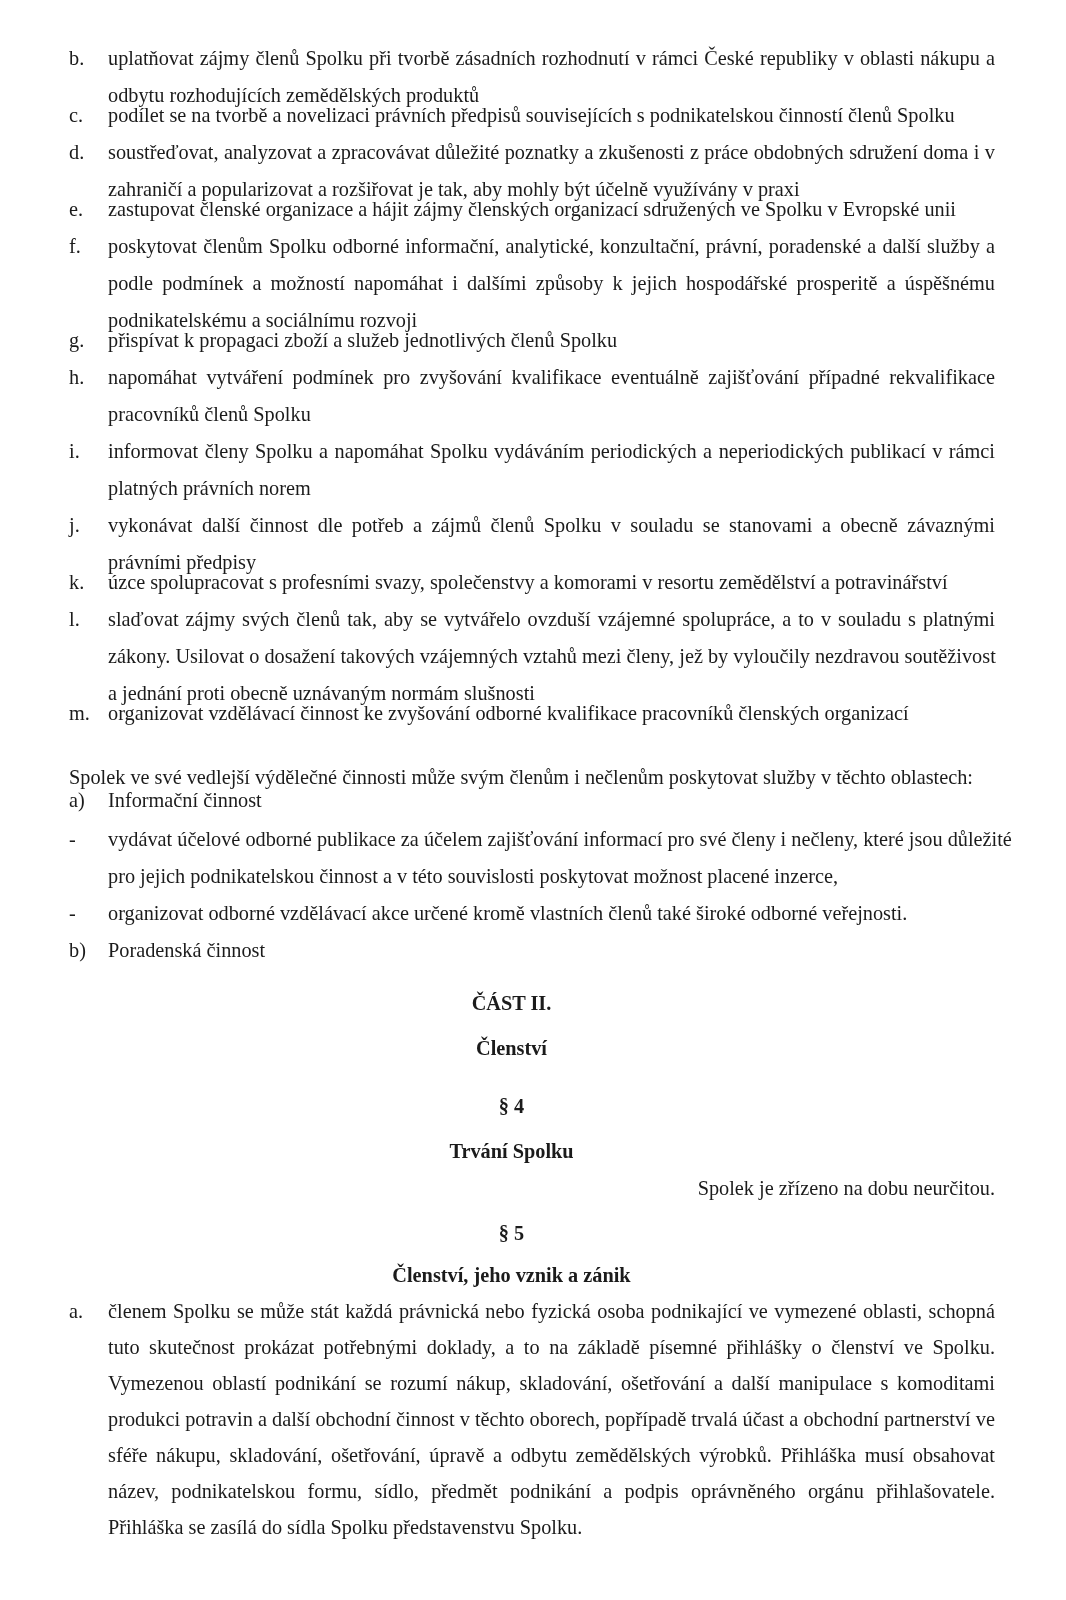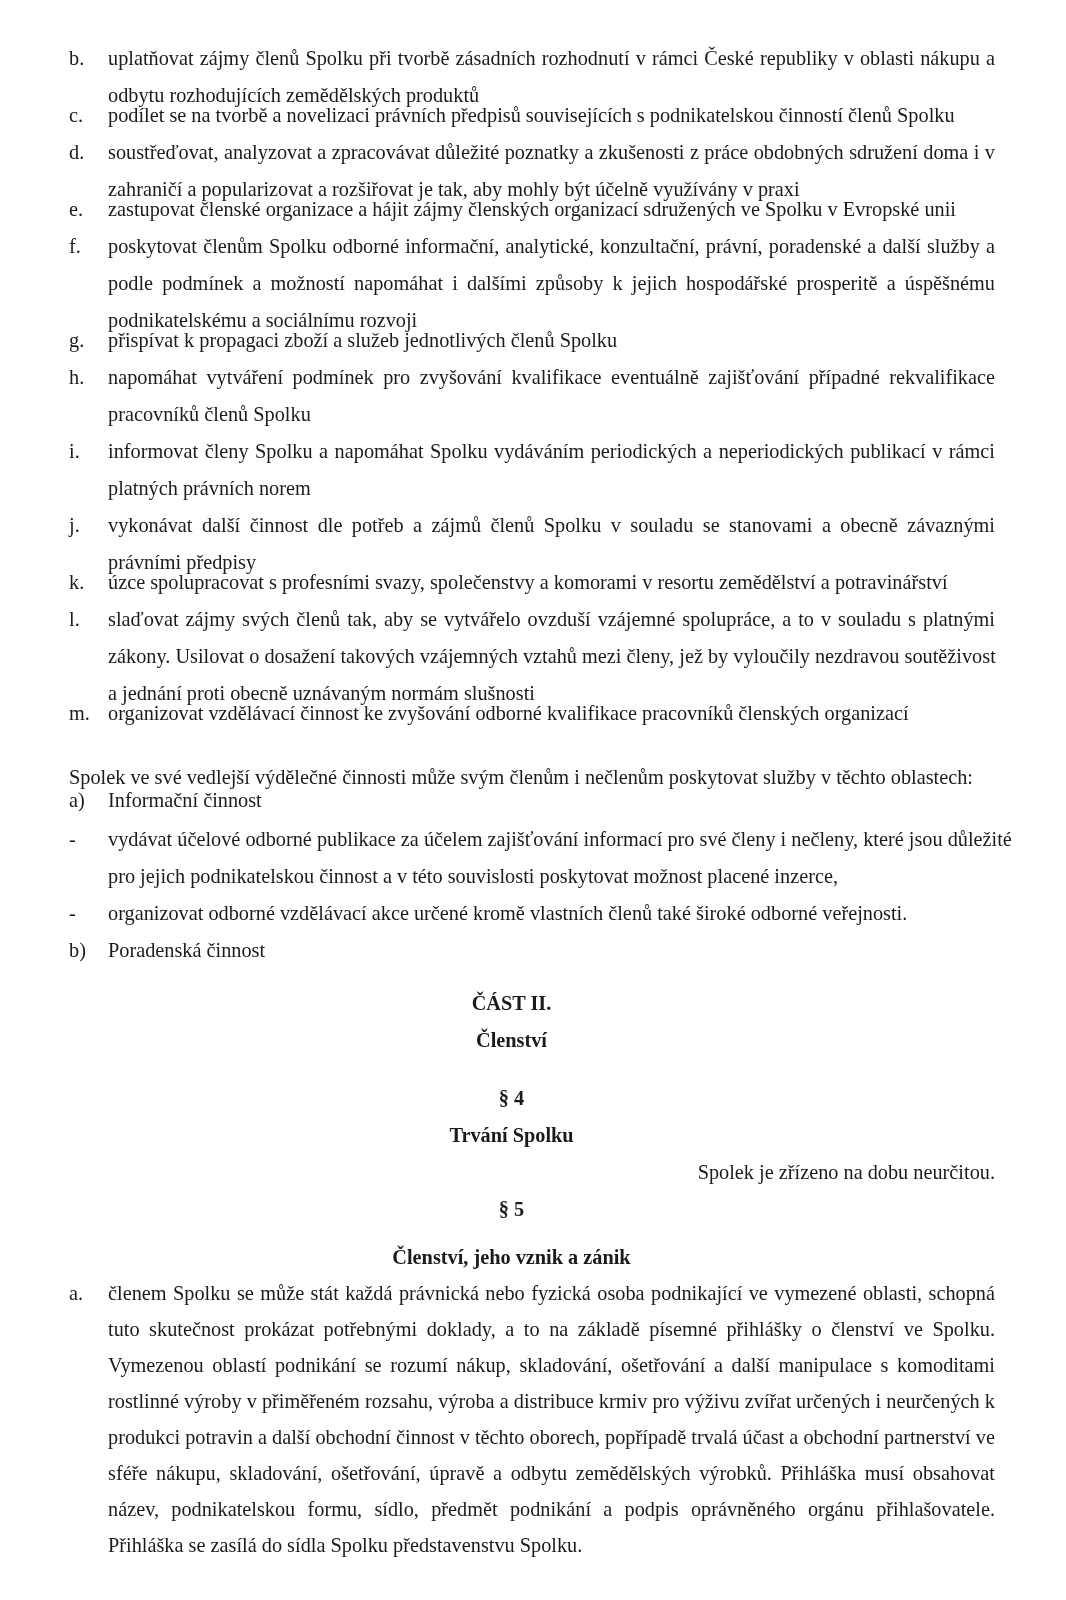--- a/index.html
+++ b/index.html
@@ -18,24 +18,24 @@
   .jl{text-align:justify;text-align-last:justify;text-justify:inter-word;}
   
   .list-main .item:nth-child(2),
   .list-main .item:nth-child(4),
   .list-main .item:nth-child(6),
   .list-main .item:nth-child(10),
   .list-main .item:nth-child(12){margin-top:-17px;}
   .intro{margin:27px 0 0 41px;}
   .list-sec .item:nth-child(1){margin-top:-14px;}
   .list-sec .item:nth-child(2){margin-top:2px;}
-  .hd{font-weight:bold;text-align:center;font-size:20.3px;}
+  .hd{font-weight:bold;text-align:center;font-size:20.3px;margin-top:8px;}
   .hd-part{margin-top:16px;}
   .hd-s4{margin-top:21px;}
-  .hd-s5-title{margin-top:11px;}
+  .hd-s5-title{margin-top:5px;}
   .plain{margin:0;text-align:right;}
   .list-membership{margin-top:-1px;}
   .list-membership .item{line-height:36px;}
 </style>
 </head>
 <body>
 
 <div class="page">
 
   <div class="hang list-main">
@@ -160,21 +160,20 @@
   <h3 class="hd">§ 5</h3>
   <h3 class="hd hd-s5-title">Členství, jeho vznik a zánik</h3>
 
   <div class="hang list-membership">
     <div class="item">
       <span class="lbl">a.</span>
       <div class="txt">
           <div class="ln jl">členem Spolku se může stát každá právnická nebo fyzická osoba podnikající ve vymezené oblasti, schopná</div>
           <div class="ln jl">tuto skutečnost prokázat potřebnými doklady, a to na základě písemné přihlášky o členství ve Spolku.</div>
           <div class="ln jl">Vymezenou oblastí podnikání se rozumí nákup, skladování, ošetřování a další manipulace s komoditami</div>
-          <div class="ln jl">rostlinné výroby v přiměřeném rozsahu, výroba a distribuce krmiv pro výživu zvířat určených i neurčených k</div>
           <div class="ln jl">produkci potravin a další obchodní činnost v těchto oborech, popřípadě trvalá účast a obchodní partnerství ve</div>
           <div class="ln jl">sféře nákupu, skladování, ošetřování, úpravě a odbytu zemědělských výrobků. Přihláška musí obsahovat</div>
           <div class="ln jl">název, podnikatelskou formu, sídlo, předmět podnikání a podpis oprávněného orgánu přihlašovatele.</div>
           <div class="ln">Přihláška se zasílá do sídla Spolku představenstvu Spolku.</div>
         </div>
     </div>
   </div>
 
 </div>
 

